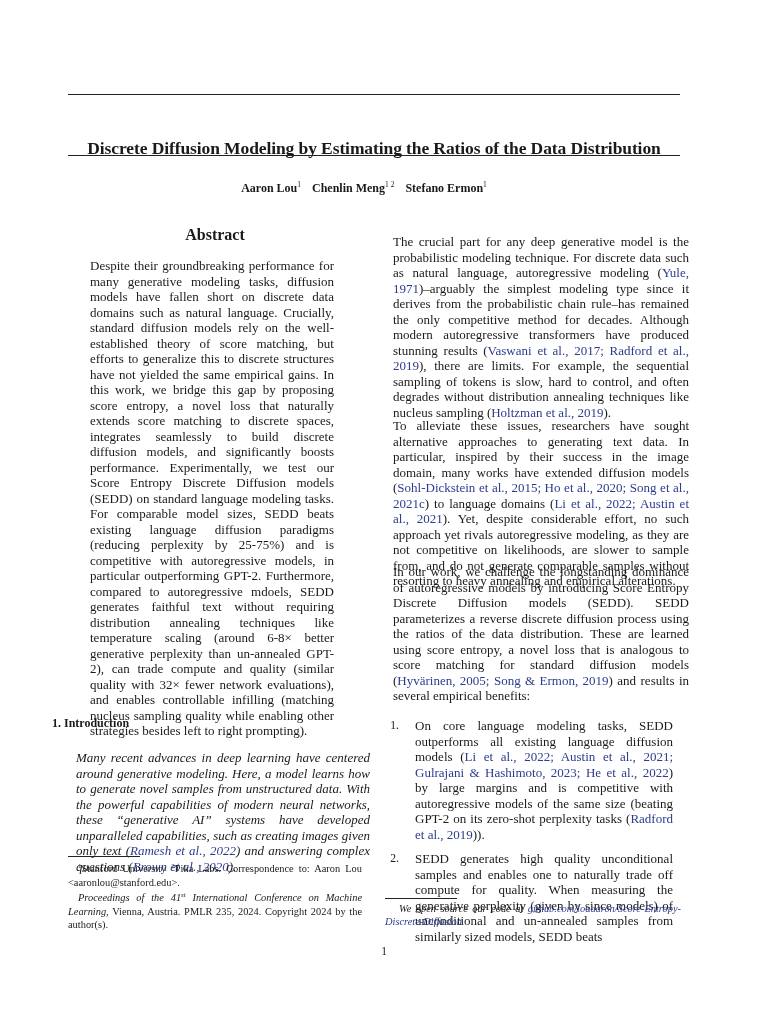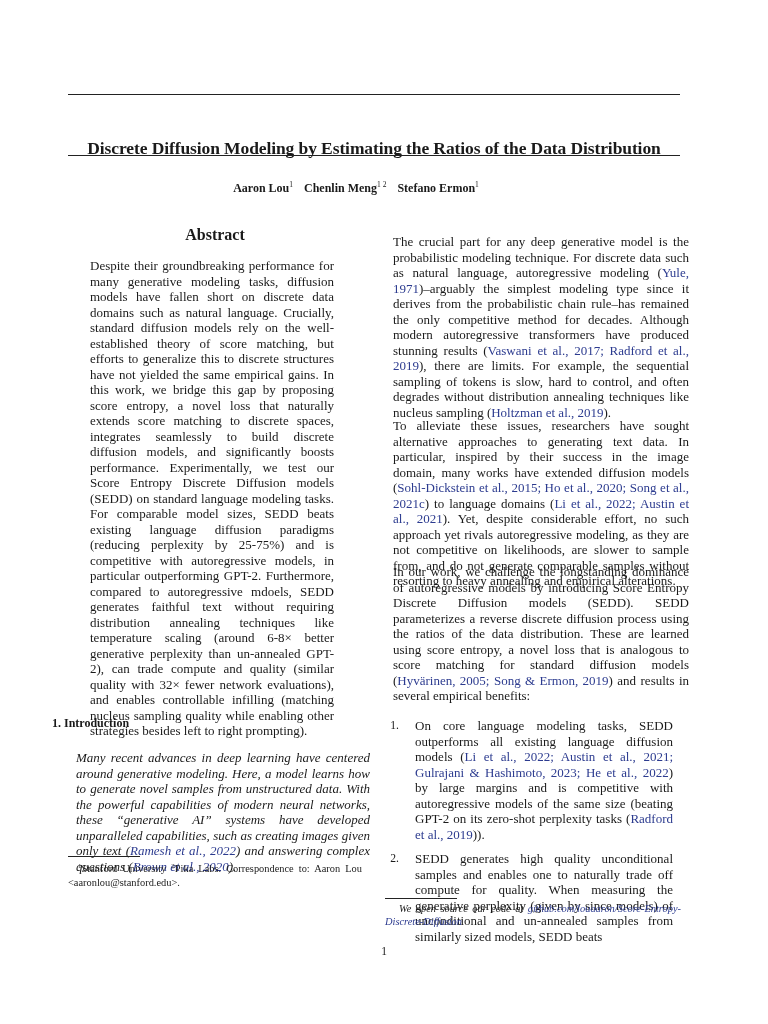--- a/index.html
+++ b/index.html
@@ -7,21 +7,21 @@
     width: 768px; height: 1024px; position: relative; overflow: hidden;
     font-family: "Liberation Serif", "DejaVu Serif", serif;
     color: #1a1a1a;
   }
   .rule { position: absolute; left: 68px; width: 612px; height: 1px; background: #222; }
   .title {
     position: absolute; left: 60px; width: 628px; top: 114px;
     text-align: center; font-weight: bold; font-size: 17.5px; letter-spacing: -0.1px; margin-top: 24px;
   }
   .authors {
-    position: absolute; left: 0; width: 712px; top: 180px;
+    position: absolute; left: 8px; width: 712px; top: 180px;
     text-align: center; font-weight: bold; font-size: 12px;
   }
   .authors span.author { margin: 0 4px; }
   .authors sup { font-weight: normal; font-size: 7.5px; }
   .abstract-head {
     position: absolute; left: 68px; width: 294px; top: 226px;
     text-align: center; font-weight: bold; font-size: 16px;
   }
   .abstract-body {
     position: absolute; left: 82px; width: 244px; top: 250px;
@@ -65,20 +65,21 @@
 
 <div class="abstract-head">Abstract</div>
 <p class="p abstract-body">Despite their groundbreaking performance for many generative modeling tasks, diffusion models have fallen short on discrete data domains such as natural language. Crucially, standard diffusion models rely on the well-established theory of score matching, but efforts to generalize this to discrete structures have not yielded the same empirical gains.  In this work, we bridge this gap by proposing score entropy, a novel loss that naturally extends score matching to discrete spaces, integrates seamlessly to build discrete diffusion models, and significantly boosts performance. Experimentally, we test our Score Entropy Discrete Diffusion models (SEDD) on standard language modeling tasks. For comparable model sizes, SEDD beats existing language diffusion paradigms (reducing perplexity by 25-75%) and is competitive with autoregressive models, in particular outperforming GPT-2. Furthermore, compared to autoregressive mdoels, SEDD generates faithful text without requiring distribution annealing techniques like temperature scaling (around 6-8× better generative perplexity than un-annealed GPT-2), can trade compute and quality (similar quality with 32× fewer network evaluations), and enables controllable infilling (matching nucleus sampling quality while enabling other strategies besides left to right prompting).</p>
 
 <div class="section-head">1. Introduction</div>
 <p class="p intro-p"><span>Many recent advances in deep learning have centered around generative modeling. Here, a model learns how to generate novel samples from unstructured data. With the powerful capabilities of modern neural networks, these “generative AI” systems have developed unparalleled capabilities, such as creating images given only text (</span><span class="cite">Ramesh et al., 2022</span><span>) and answering complex questions (</span><span class="cite">Brown et al., 2020</span><span>).</span></p>
 
 <div class="fn-rule" style="top:856px;"></div>
 <div class="fn fn-block">
   <p class="fn-indent"><sup>1</sup><span>Stanford University </span><sup>2</sup><span>Pika Labs. Correspondence to: Aaron Lou &lt;aaronlou@stanford.edu&gt;.</span></p>
+  <p class="fn-indent"><i><span>Proceedings of the 41</span><sup>st</sup><span> International Conference on Machine Learning</span></i><span>, Vienna, Austria. PMLR 235, 2024. Copyright 2024 by the author(s).</span></p>
 </div>
 
 <p class="p r-p1"><span>The crucial part for any deep generative model is the probabilistic modeling technique.  For discrete data such as natural language, autoregressive modeling (</span><span class="cite">Yule, 1971</span><span>)–arguably the simplest modeling type since it derives from the probabilistic chain rule–has remained the only competitive method for decades.  Although modern autoregressive transformers have produced stunning results (</span><span class="cite">Vaswani et al., 2017; Radford et al., 2019</span><span>), there are limits. For example, the sequential sampling of tokens is slow, hard to control, and often degrades without distribution annealing techniques like nucleus sampling (</span><span class="cite">Holtzman et al., 2019</span><span>).</span></p>
 
 <p class="p r-p2"><span>To alleviate these issues, researchers have sought alternative approaches to generating text data.  In particular, inspired by their success in the image domain, many works have extended diffusion models (</span><span class="cite">Sohl-Dickstein et al., 2015; Ho et al., 2020; Song et al., 2021c</span><span>) to language domains (</span><span class="cite">Li et al., 2022; Austin et al., 2021</span><span>). Yet, despite considerable effort, no such approach yet rivals autoregressive modeling, as they are not competitive on likelihoods, are slower to sample from, and do not generate comparable samples without resorting to heavy annealing and empirical alterations.</span></p>
 
 <p class="p r-p3"><span>In our work, we challenge the longstanding dominance of autoregressive models by introducing Score Entropy Discrete Diffusion models (SEDD). SEDD parameterizes a reverse discrete diffusion process using the ratios of the data distribution. These are learned using score entropy, a novel loss that is analogous to score matching for standard diffusion models (</span><span class="cite">Hyvärinen, 2005; Song &amp; Ermon, 2019</span><span>) and results in several empirical benefits:</span></p>
 
 <div class="list">
   <div class="li">

